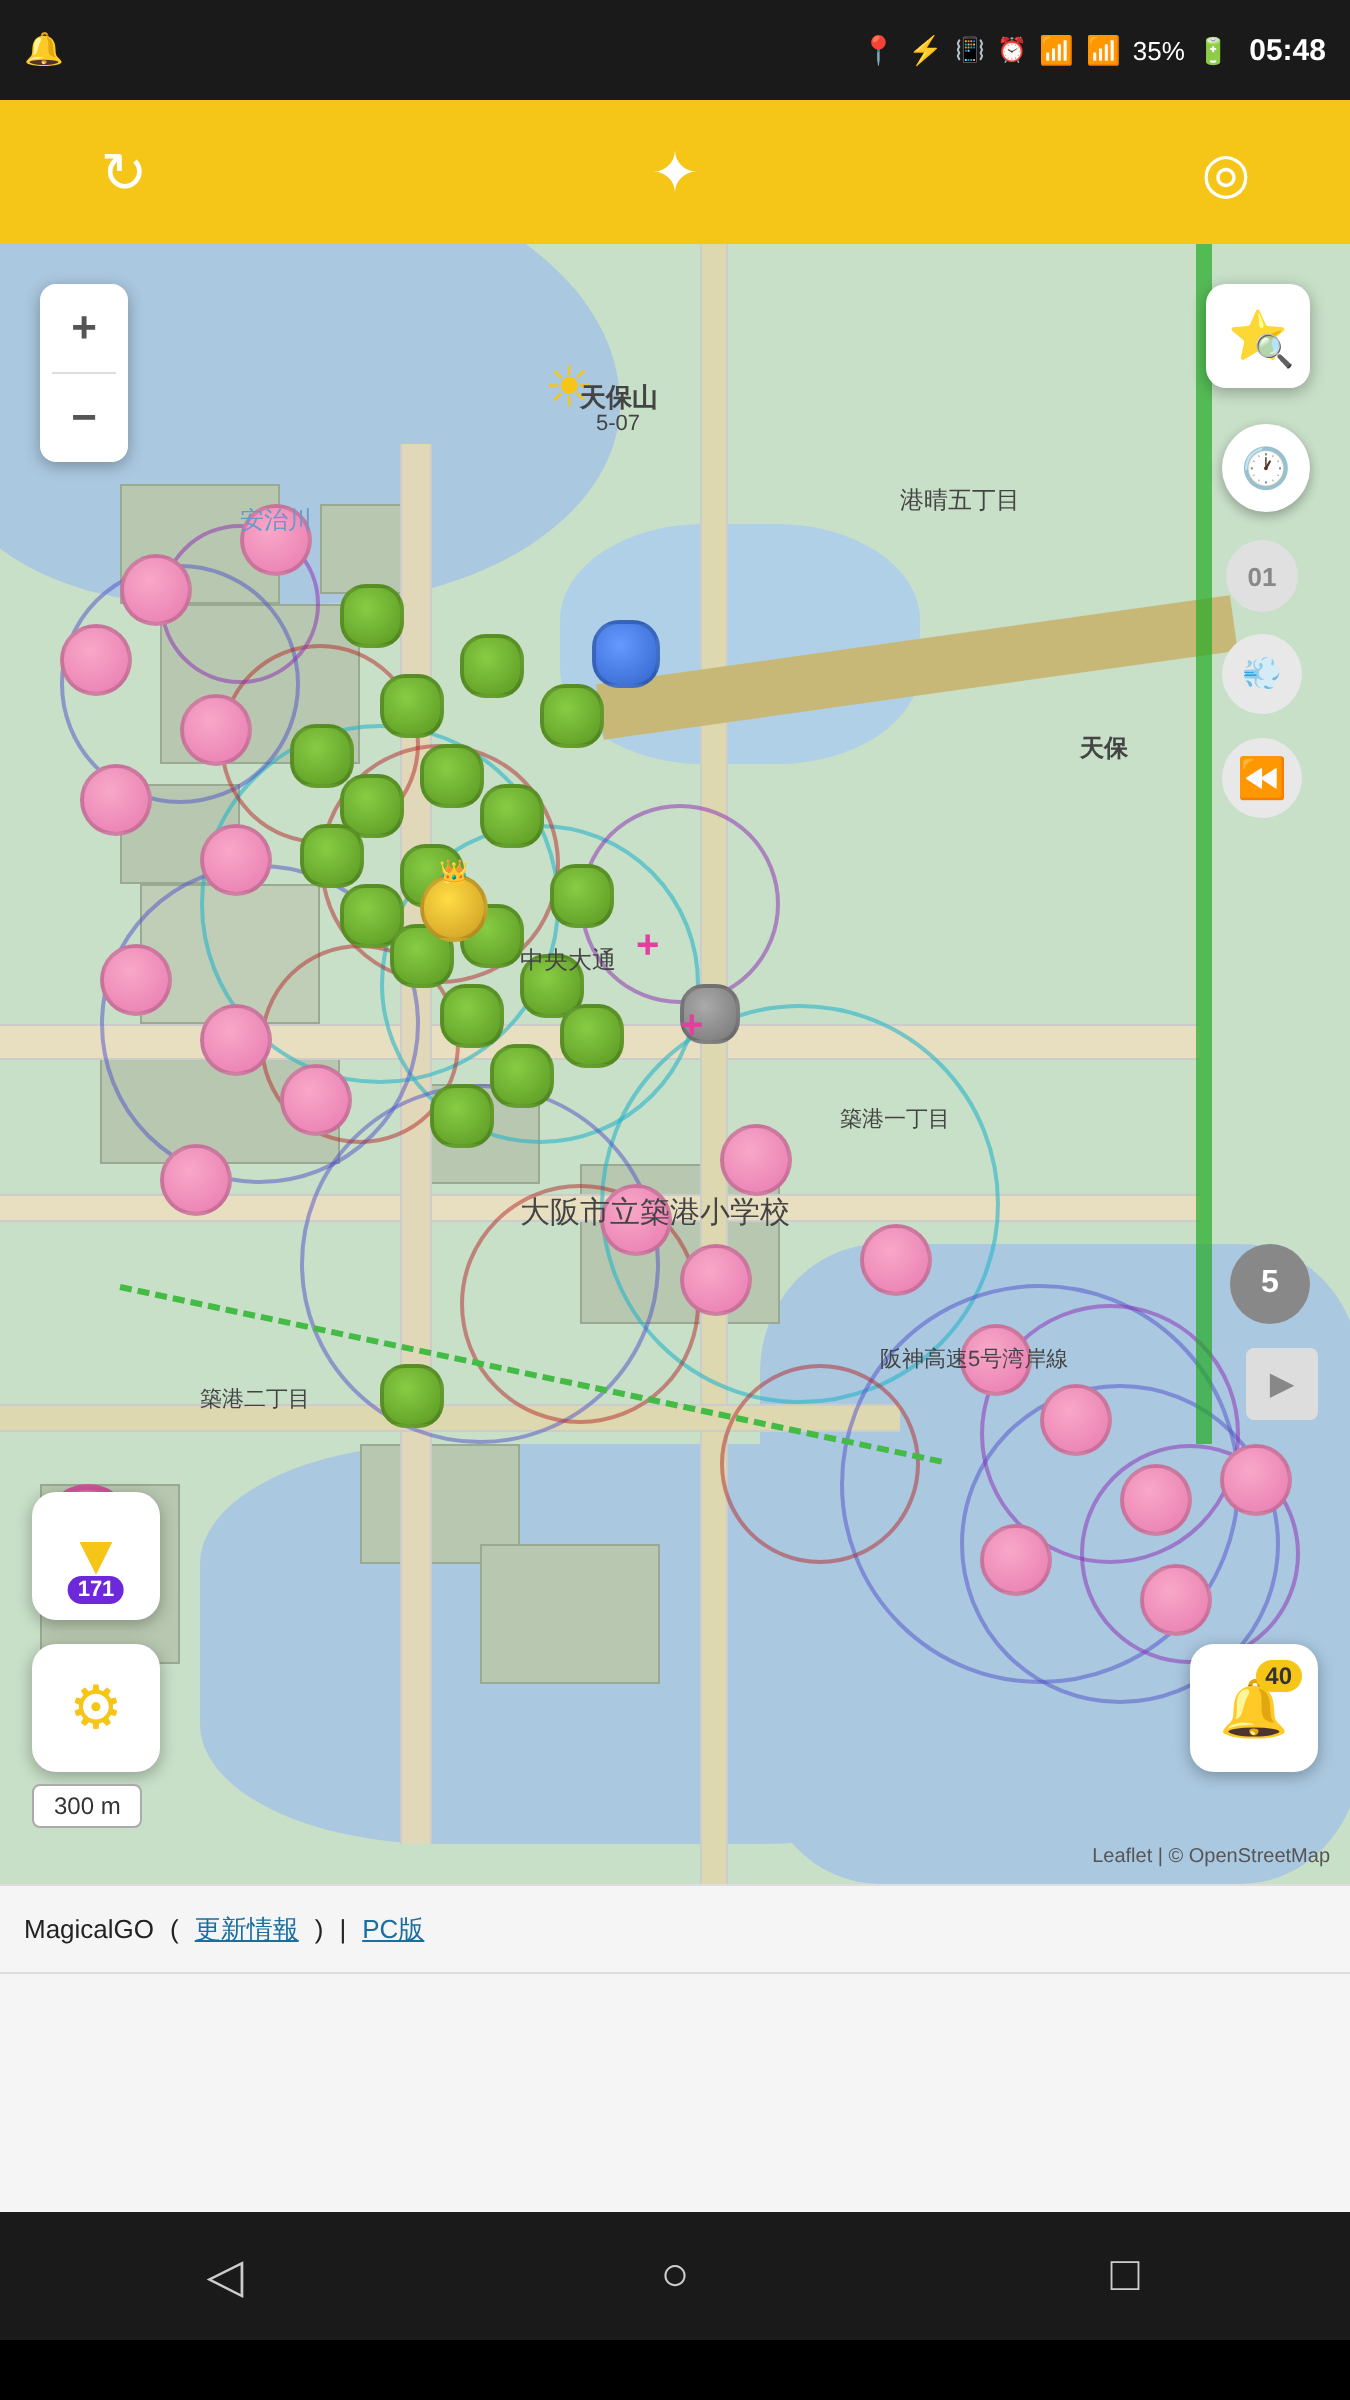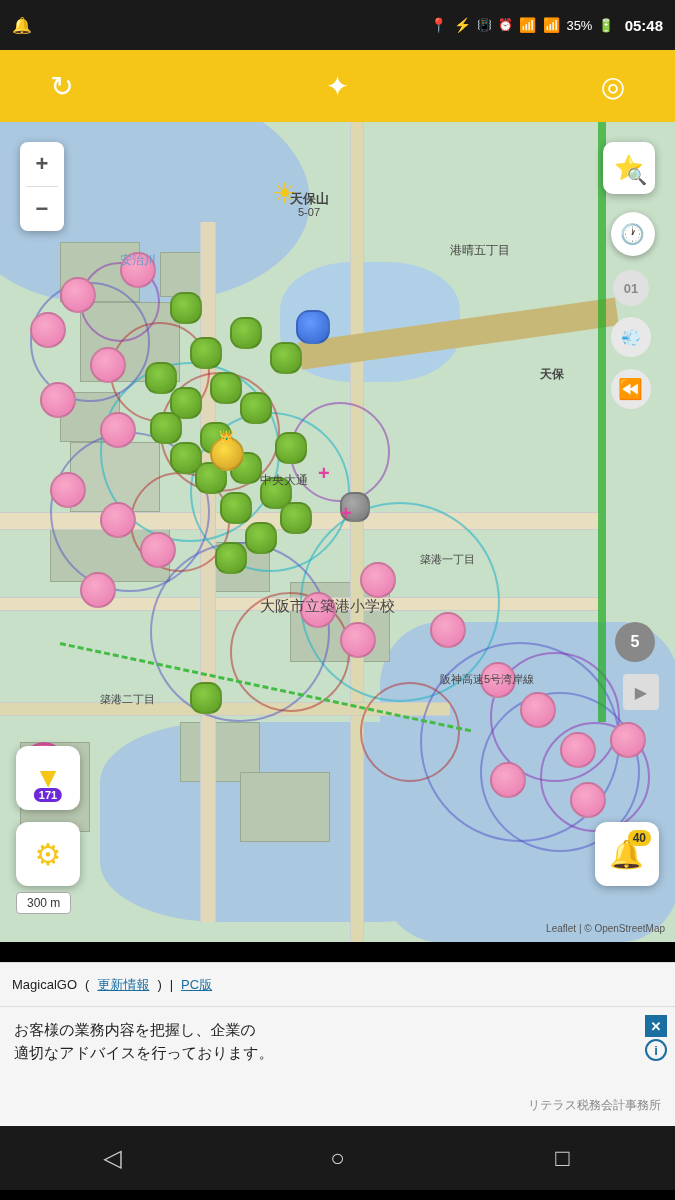--- a/index.html
+++ b/index.html
@@ -336,21 +336,20 @@
       width: 100%;
       height: 44px;
       background: #f5f5f5;
       display: flex;
       align-items: center;
       padding: 0 12px;
       gap: 8px;
       font-size: 13px;
       color: #222;
       border-top: 1px solid #ddd;
-      margin-top: 20px;
     }
     #bottom-info a { color: #1a6ea0; text-decoration: underline; }
 
     
     #ad-bar {
       width: 100%;
       height: 120px;
       background: #f5f5f5;
       border-top: 1px solid #ddd;
       display: flex;
@@ -770,33 +769,20 @@
     <span>更新情報</span>
   </a>
   <span>)</span>
   <span>|</span>
   <a href="#">
     <span>PC版</span>
   </a>
 </div>
 
 <div id="ad-bar">
-  <div class="ad-right">
-    <div class="ad-right-text">
-      <span style="white-space:pre-line;">お客様の業務内容を把握し、企業の
-適切なアドバイスを行っております。</span>
-    </div>
-    <div class="ad-company">リテラス税務会計事務所</div>
-    <div class="ad-x-btn">
-      <span>✕</span>
-    </div>
-    <div class="ad-info-btn">
-      <span>i</span>
-    </div>
-  </div>
 </div>
 
 <div id="home-bar">
   <div class="home-btn">
     <span>◁</span>
   </div>
   <div class="home-btn">
     <span>○</span>
   </div>
   <div class="home-btn">

